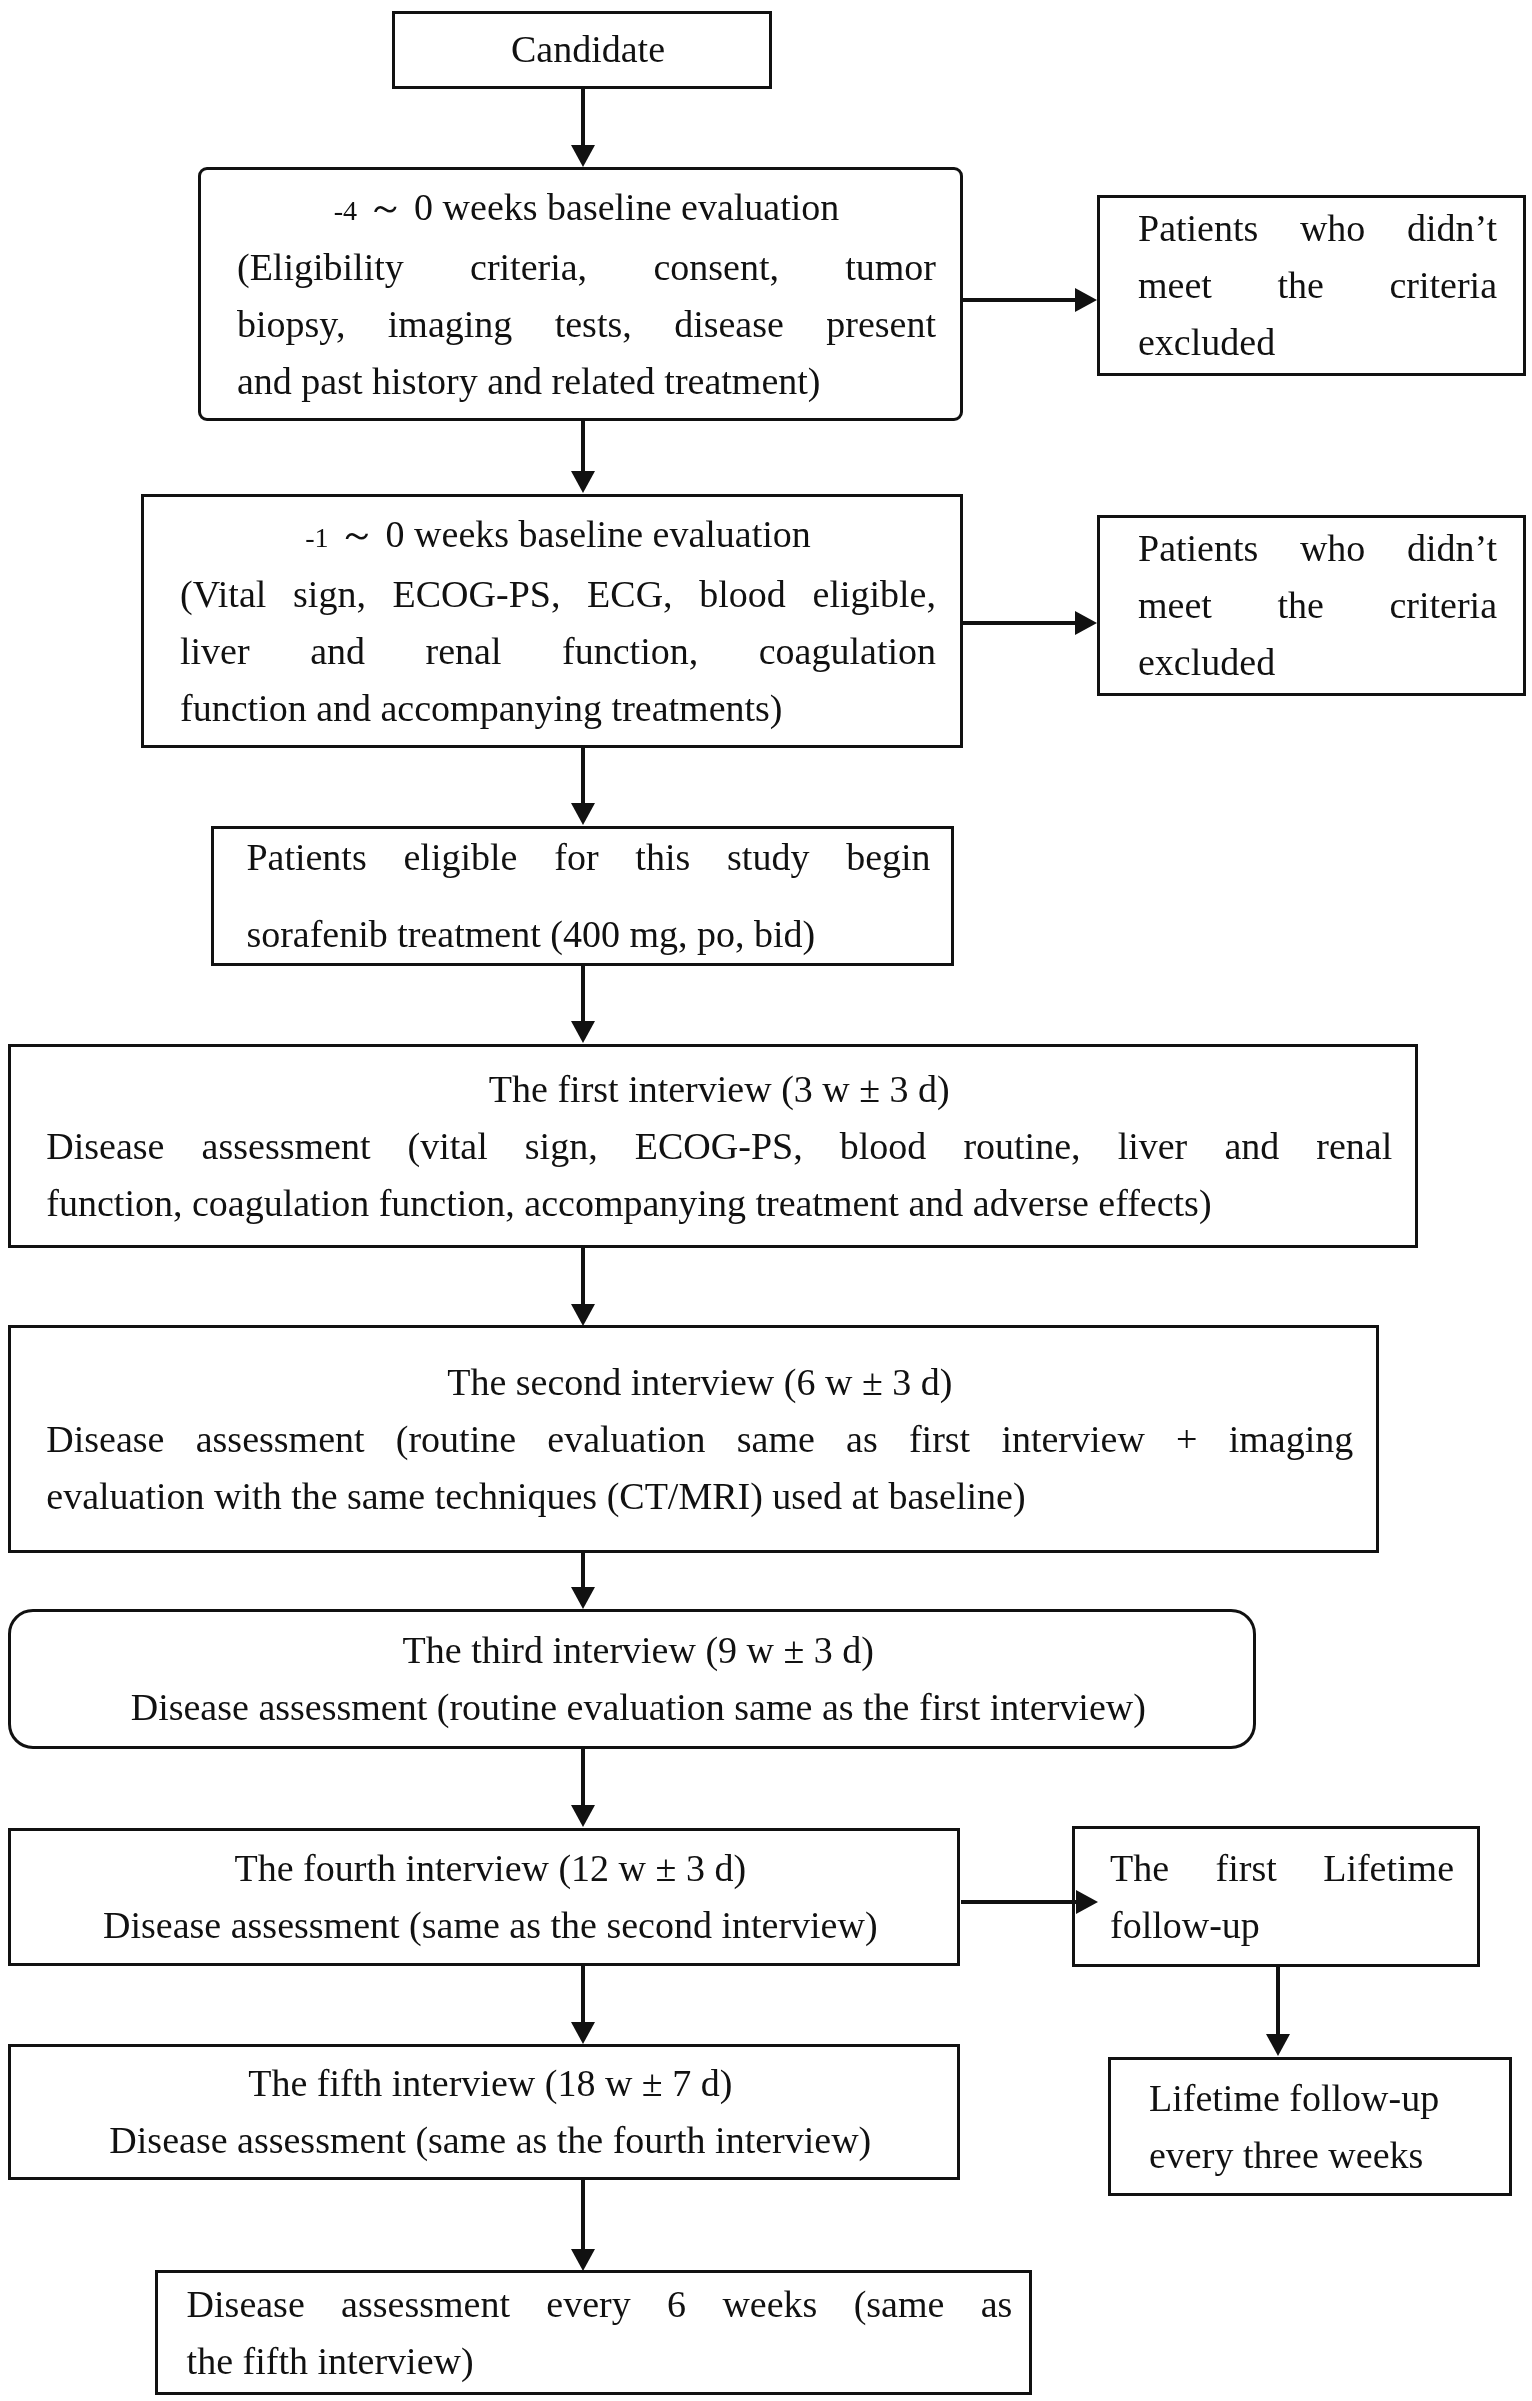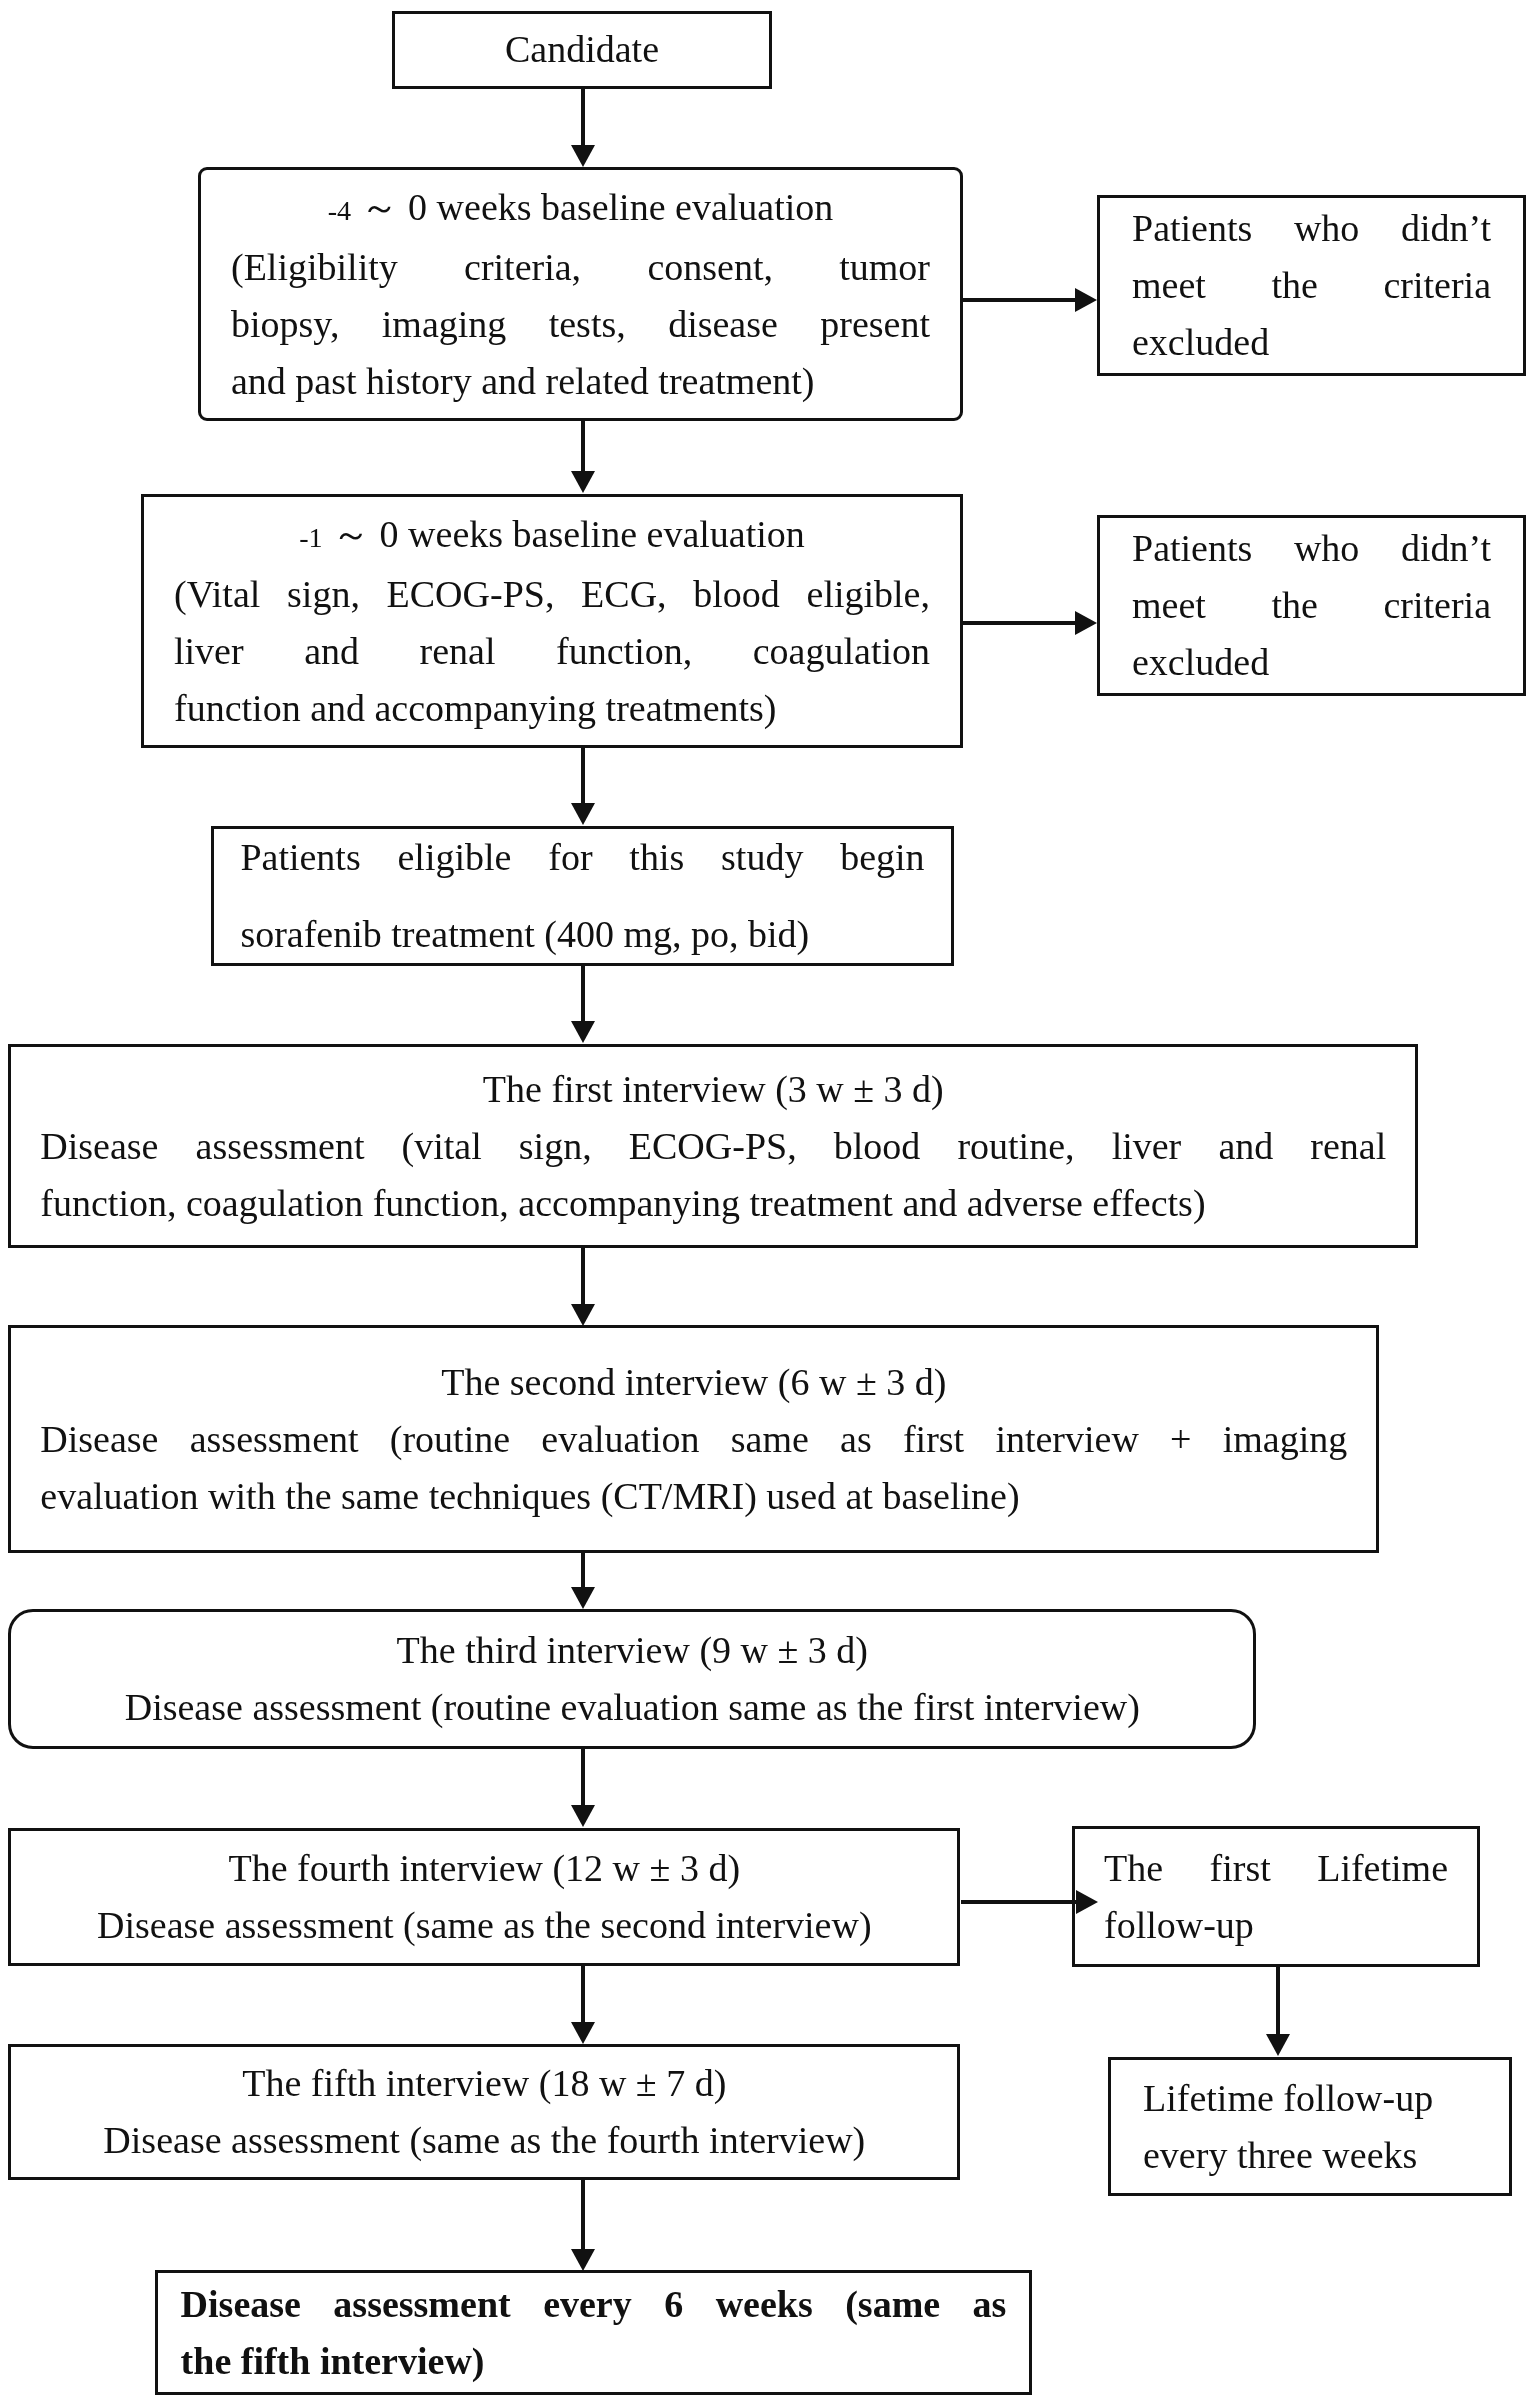--- a/index.html
+++ b/index.html
@@ -16,21 +16,21 @@
     box-sizing:border-box;
     border:3.8px solid var(--ink);
     background:var(--paper);
     display:flex;
     flex-direction:column;
     justify-content:center;
     font-size:38px;
     line-height:57px;
     padding:0 30px;
   }
-  .line{ width:100%; }
+  .line{ width:100%;padding-left:6px; }
   .line.center{ text-align:center; }
   .line.left{ text-align:left; }
   .line.justify{ text-align:justify; text-align-last:justify; }
   .small-pre{ font-size:0.74em; }
   .arrow-v{ position:absolute; width:24px; }
   .arrow-v .shaft{ position:absolute; left:9.8px; width:3.8px; top:0; bottom:20.4px; background:var(--ink); }
   .arrow-v .head{ position:absolute; left:0; bottom:0; width:0; height:0;
     border-left:12px solid transparent; border-right:12px solid transparent;
     border-top:22px solid var(--ink); }
   .arrow-h{ position:absolute; height:24px; }
@@ -109,21 +109,21 @@
   <div class="node" style="left:8.3px;top:2044px;width:952px;height:136px;padding:0 26.4px;">
       <div class="line center">The fifth interview (18 w ± 7 d)</div>
       <div class="line center">Disease assessment (same as the fourth interview)</div>
     </div>
 
   <div class="node" style="left:1108px;top:2057px;width:404px;height:139px;padding:0 32px;">
       <div class="line left">Lifetime follow-up</div>
       <div class="line left">every three weeks</div>
     </div>
 
-  <div class="node" style="left:155px;top:2270px;width:877px;height:125px;padding:0 22.6px;font-weight:bold;">
+  <div class="node" style="left:155px;top:2270px;width:877px;height:125px;padding:0 22.6px;">
       <div class="line justify">Disease assessment every 6 weeks (same as</div>
       <div class="line left">the fifth interview)</div>
     </div>
 
   <div class="arrow-v" style="left:571px;top:89px;height:78px;">
       <i class="shaft"></i>
       <i class="head"></i>
     </div>
 
   <div class="arrow-v" style="left:571px;top:420px;height:73px;">

